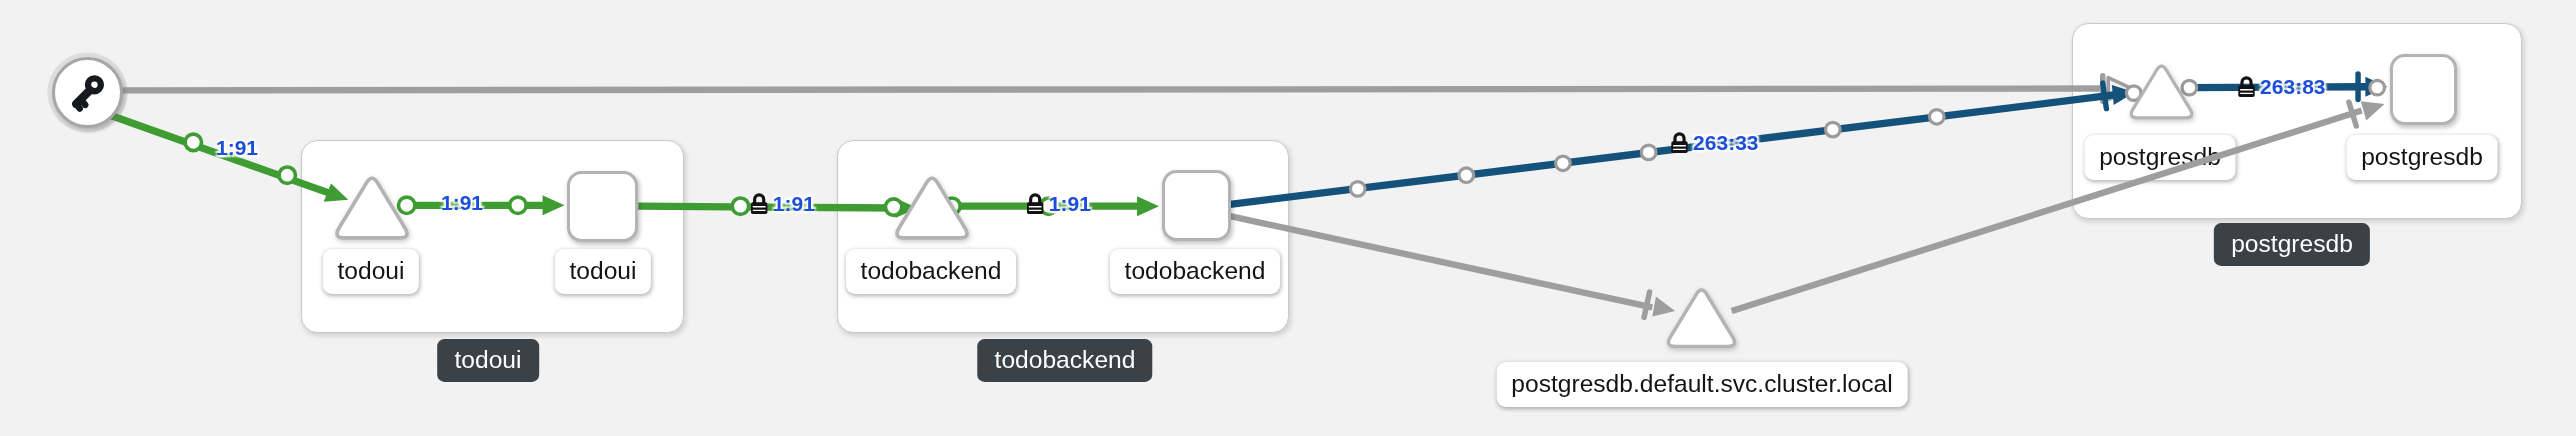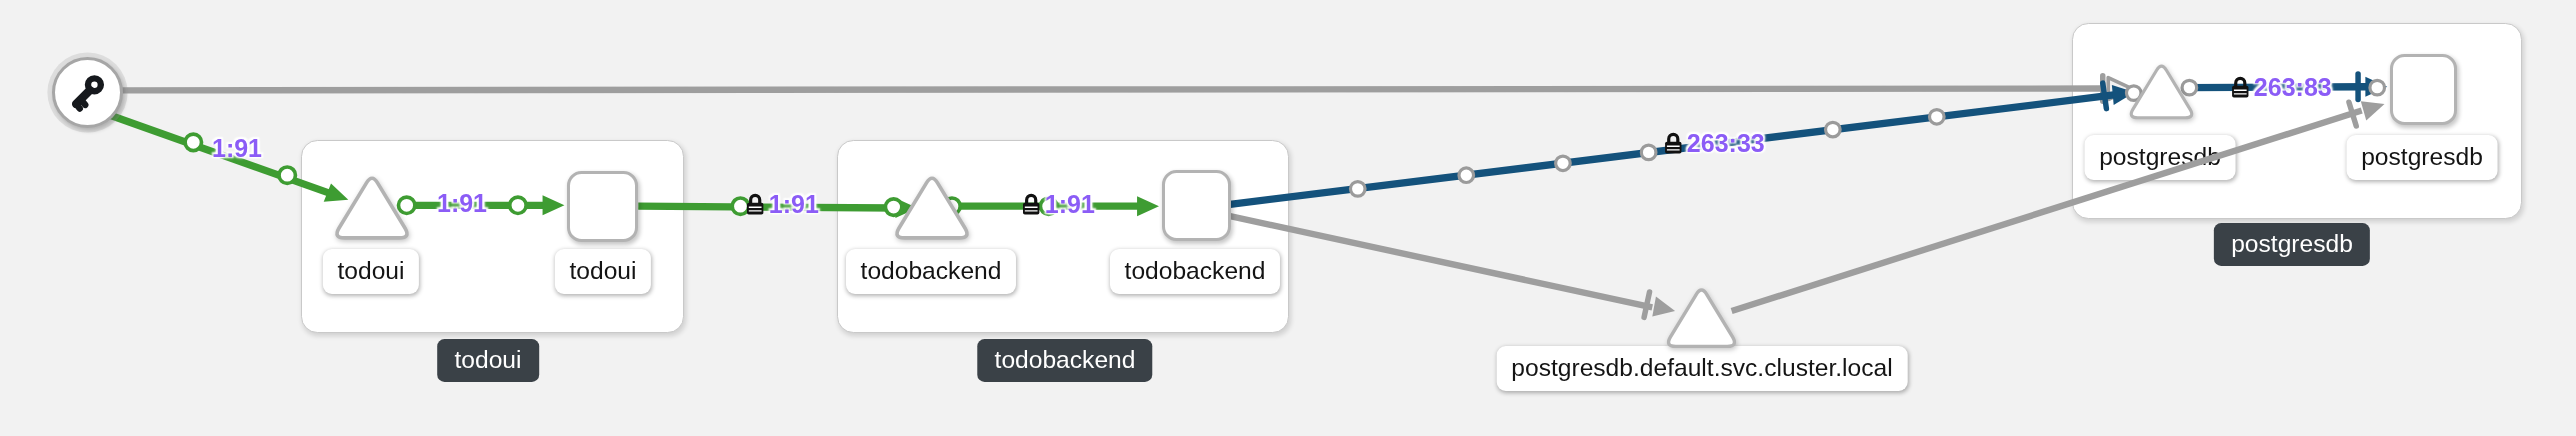--- a/index.html
+++ b/index.html
@@ -15,21 +15,21 @@
            box-shadow:1.8px 2.7px 5.5px rgba(0,0,0,.14);z-index:1;}
   .node-label{position:absolute;transform:translateX(-50%);background:#fff;color:var(--label-text);
               font-size:24.6px;line-height:1;padding:10px 14.6px;border-radius:9px;white-space:nowrap;
               box-shadow:0.9px 1.8px 4.6px rgba(0,0,0,.3);z-index:2;}
   .app-badge{position:absolute;transform:translateX(-50%);background:var(--badge-bg);color:#fff;
              font-size:24.6px;line-height:1;padding:9px 17.3px;border-radius:7.3px;white-space:nowrap;z-index:2;}
   svg.edges{position:absolute;left:0;top:0;z-index:3;}
   .node{position:absolute;z-index:4;}
   .edge-badge{position:absolute;transform:translate(-50%,-50%);display:flex;align-items:center;gap:3.6px;
               z-index:5;white-space:nowrap;}
-  .edge-badge .txt{font-size:25px;font-weight:600;color:#8b5cf6;
+  .edge-badge .txt{font-size:21px;font-weight:600;color:#1d4ed8;
         text-shadow:-1.8px -1.8px 1.8px #fff,1.8px -1.8px 1.8px #fff,-1.8px 1.8px 1.8px #fff,1.8px 1.8px 1.8px #fff,0 0 4.6px #fff;}
 
   
   .e-green{stroke:var(--green);stroke-width:8;fill:none;}
   .e-blue{stroke:var(--blue);stroke-width:8;fill:none;}
   .e-gray{stroke:var(--gray);stroke-width:7;fill:none;}
   .wp-green{fill:#fff;stroke:var(--green);stroke-width:4;}
   .wp-gray{fill:#fff;stroke:#9b9b9b;stroke-width:3.5;}
   .ah-green{fill:var(--green);}
   .ah-blue{fill:var(--blue);}
@@ -54,21 +54,21 @@
 <div class="canvas">
 
   <div class="app-box" style="left:301px;top:140px;width:381px;height:191px;"></div>
   <div class="app-box" style="left:837px;top:140px;width:450px;height:191px;"></div>
   <div class="app-box" style="left:2072px;top:23px;width:448px;height:194px;"></div>
 
   <div class="node-label" style="left:371px;top:249px;">todoui</div>
   <div class="node-label" style="left:603px;top:249px;">todoui</div>
   <div class="node-label" style="left:931px;top:249px;">todobackend</div>
   <div class="node-label" style="left:1195px;top:249px;">todobackend</div>
-  <div class="node-label" style="left:1702px;top:346px;">postgresdb.default.svc.cluster.local</div>
+  <div class="node-label" style="left:1702px;top:362px;">postgresdb.default.svc.cluster.local</div>
   <div class="node-label" style="left:2160px;top:135px;">postgresdb</div>
   <div class="node-label" style="left:2422px;top:135px;">postgresdb</div>
 
   <div class="app-badge" style="left:488px;top:339px;">todoui</div>
   <div class="app-badge" style="left:1065px;top:339px;">todobackend</div>
   <div class="app-badge" style="left:2292px;top:223px;">postgresdb</div>
 
   <svg class="edges" width="2576" height="437" viewBox="0 0 2825 479">
 
     <path class="e-gray" d="M134 99 L2304 97"></path>

